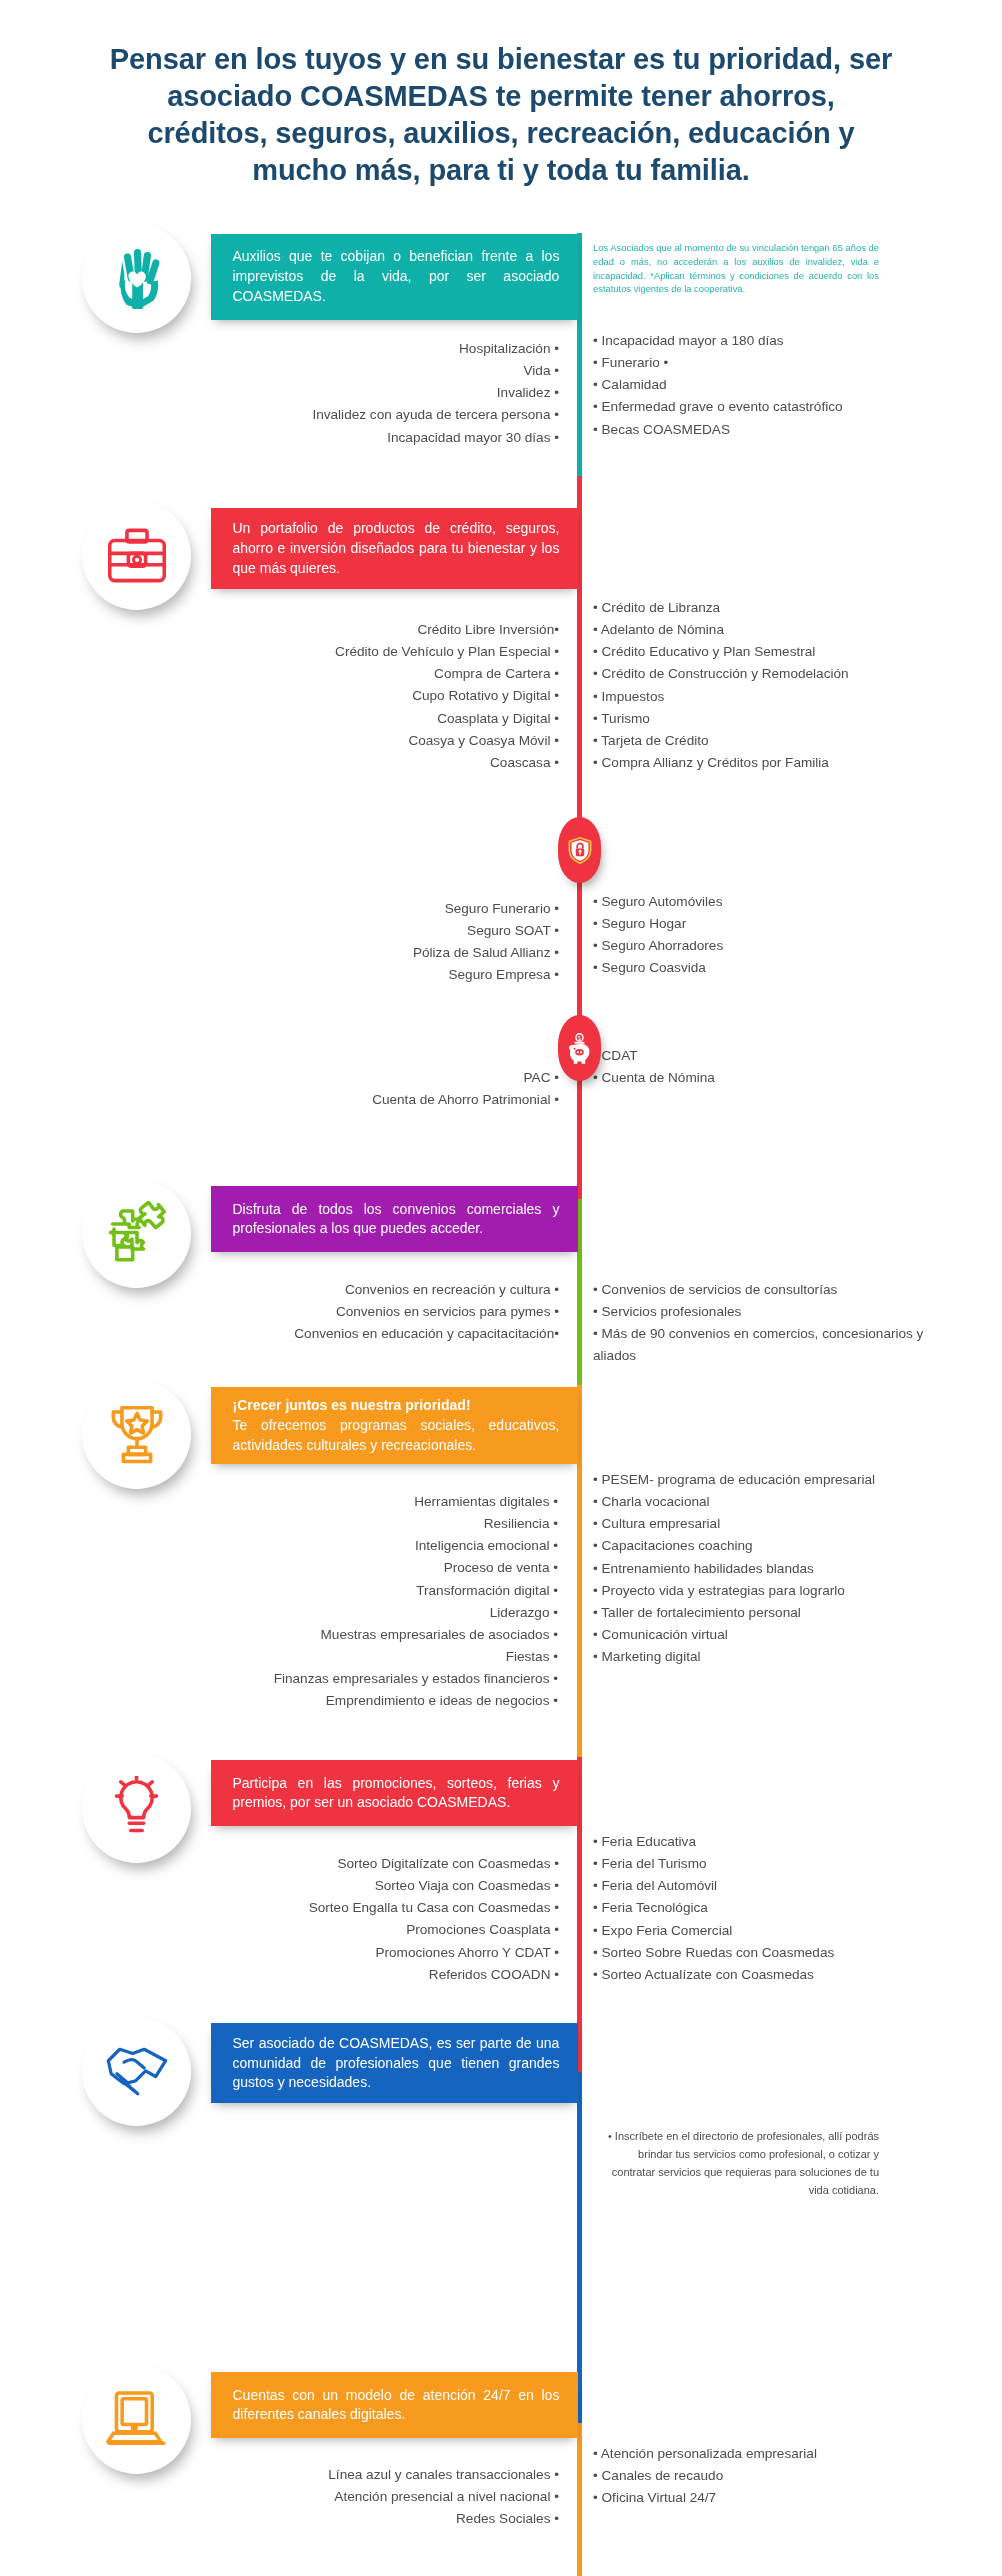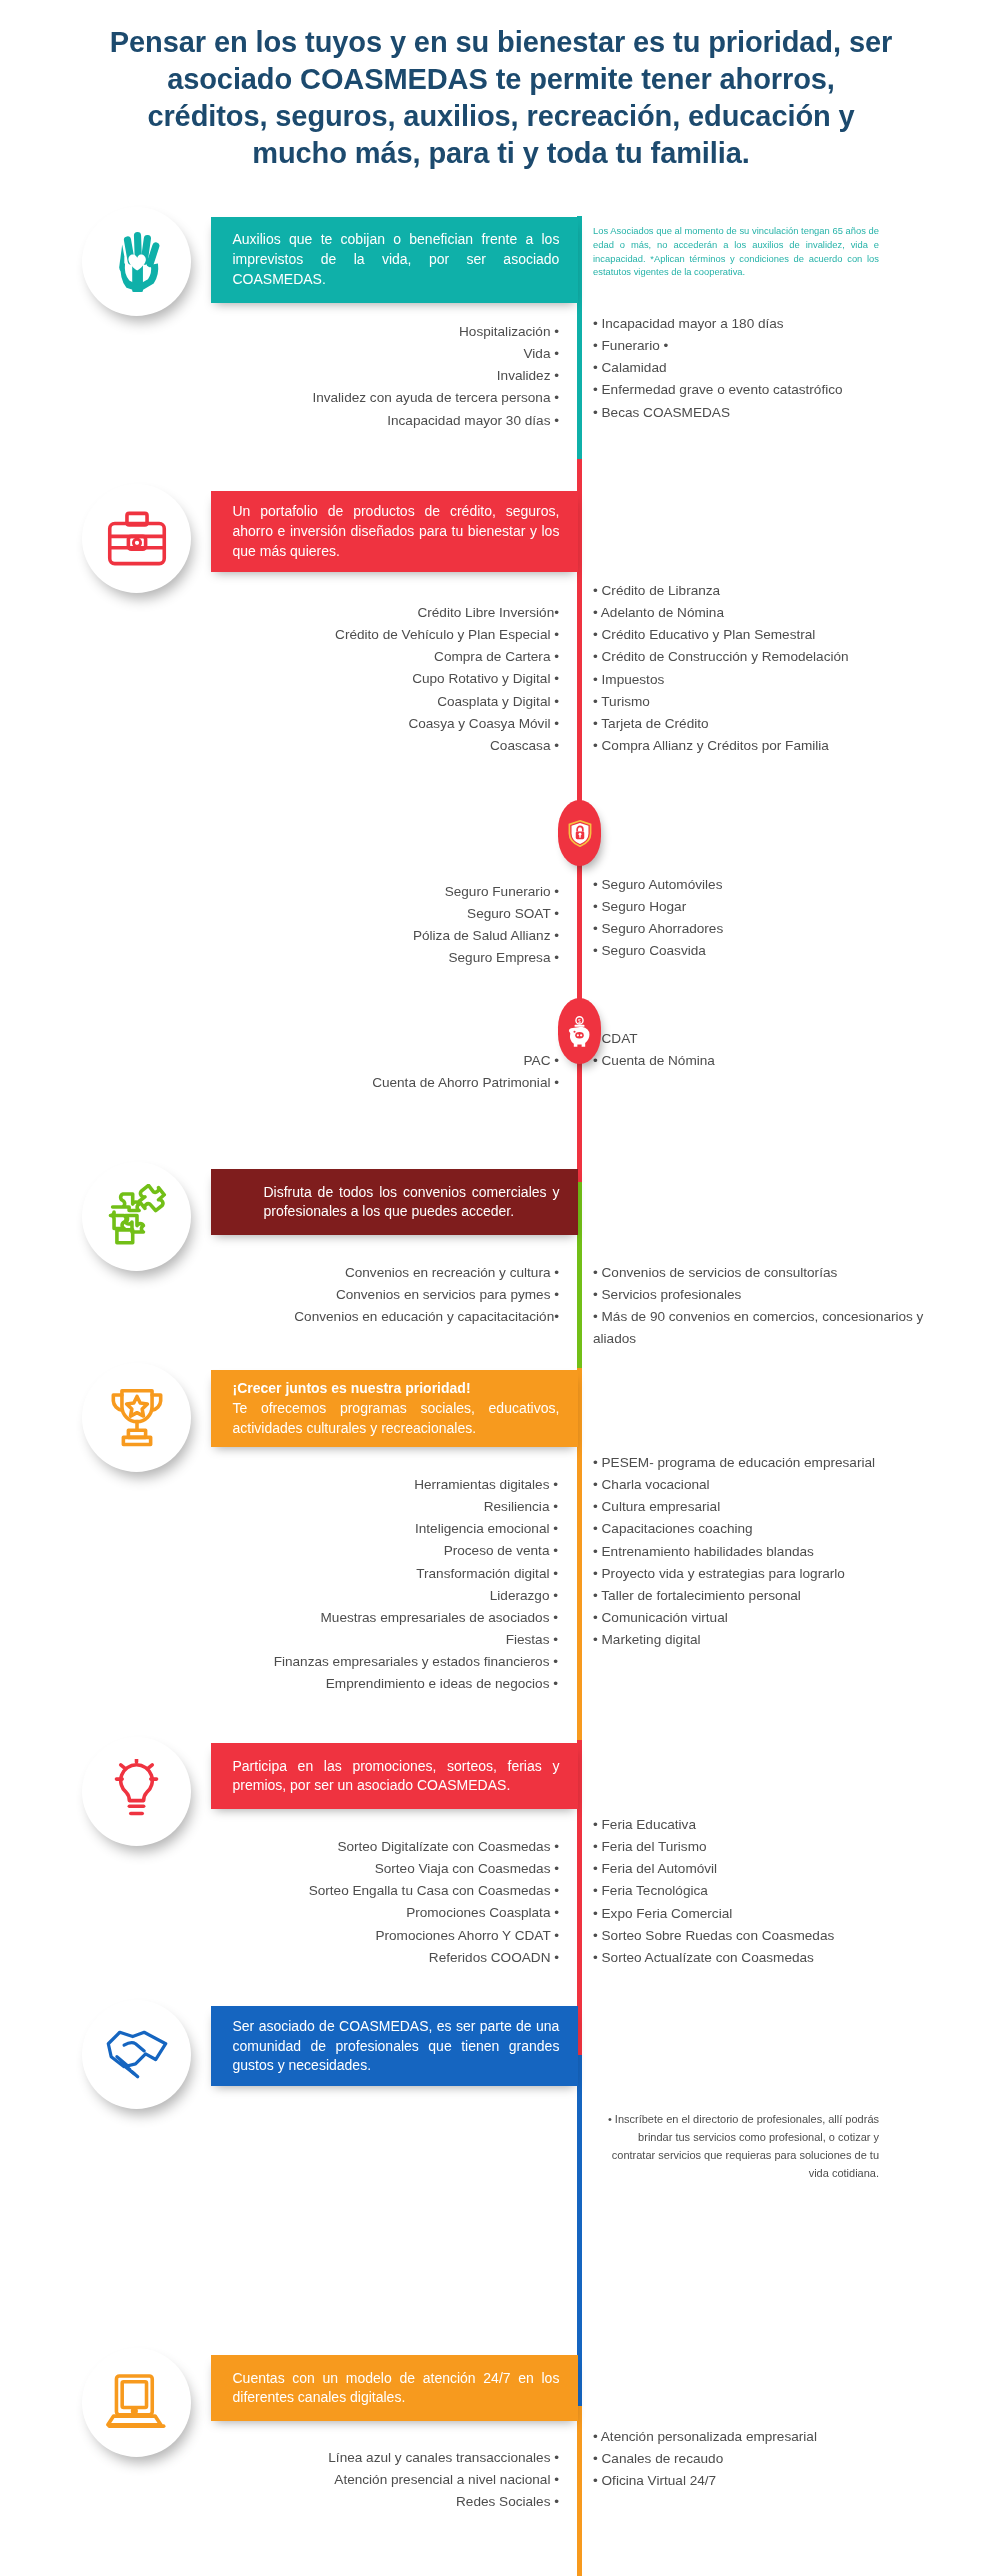--- a/index.html
+++ b/index.html
@@ -12,21 +12,21 @@
   body {
     width: 1002px;
     min-height: 2576px;
     position: relative;
     overflow-x: hidden;
   }
 
   
   .title-wrap {
     width: 1002px;
-    padding: 24px 107px 29px 107px;
+    padding: 41px 107px 29px 107px;
   }
   .title {
     color: #1c4a6e;
     font-size: 29px;
     line-height: 1.28;
     text-align: center;
     font-weight: 700;
     letter-spacing: -0.1px;
   }
 
@@ -278,21 +278,21 @@
       <g fill="none" stroke="#72bf17" stroke-width="5" stroke-linejoin="round">
         <path d="M12 32 h14 a5 5 0 0 0 0 -9 a5 5 0 0 1 0 -9 h14 v14 a5 5 0 0 1 9 0 a5 5 0 0 0 0 9 h-14 v-5 Z"></path>
         <path d="M52 10 l10 -8 l7 9 a5 5 0 0 0 7 -6 l8 10 l-8 7 a5 5 0 0 1 5 8 l-9 7 l-8 -9 a5 5 0 0 0 -7 6 l-8 -10 l8 -6 a5 5 0 0 1 -5 -8 Z"></path>
         <path d="M14 44 h14 a5 5 0 0 1 0 9 a5 5 0 0 0 0 9 h-14 v-14 a5 5 0 0 0 -5 -4 a5 5 0 0 0 5 -5 Z"></path>
         <path d="M30 44 h16 v14 a5 5 0 0 1 9 0 a5 5 0 0 0 0 9 h-16 v-14 a5 5 0 0 1 -9 0 a5 5 0 0 0 0 -9 Z"></path>
         <path d="M18 64 h22 v18 h-22 Z"></path>
       </g>
     </svg>
   </div>
 
-  <div class="banner" style="left:211px; top:968px; width:367px; height:66px; background:#7f1d1d;padding-left:31px;">
+  <div class="banner" style="left:211px; top:968px; width:367px; height:66px; background:#a21caf;">
     <div class="btxt">Disfruta de todos los convenios comerciales y profesionales a los que puedes acceder.</div>
   </div>
 
   <div class="lcol" style="left:72px; top:1061px; width:487px;">
     <div>Convenios en  recreación y cultura •</div>
     <div>Convenios en servicios para pymes •</div>
     <div>Convenios en educación y capacitacitación•</div>
   </div>
 
   <div class="rcol wrapok" style="left:593px; top:1061px; width:336px;">

